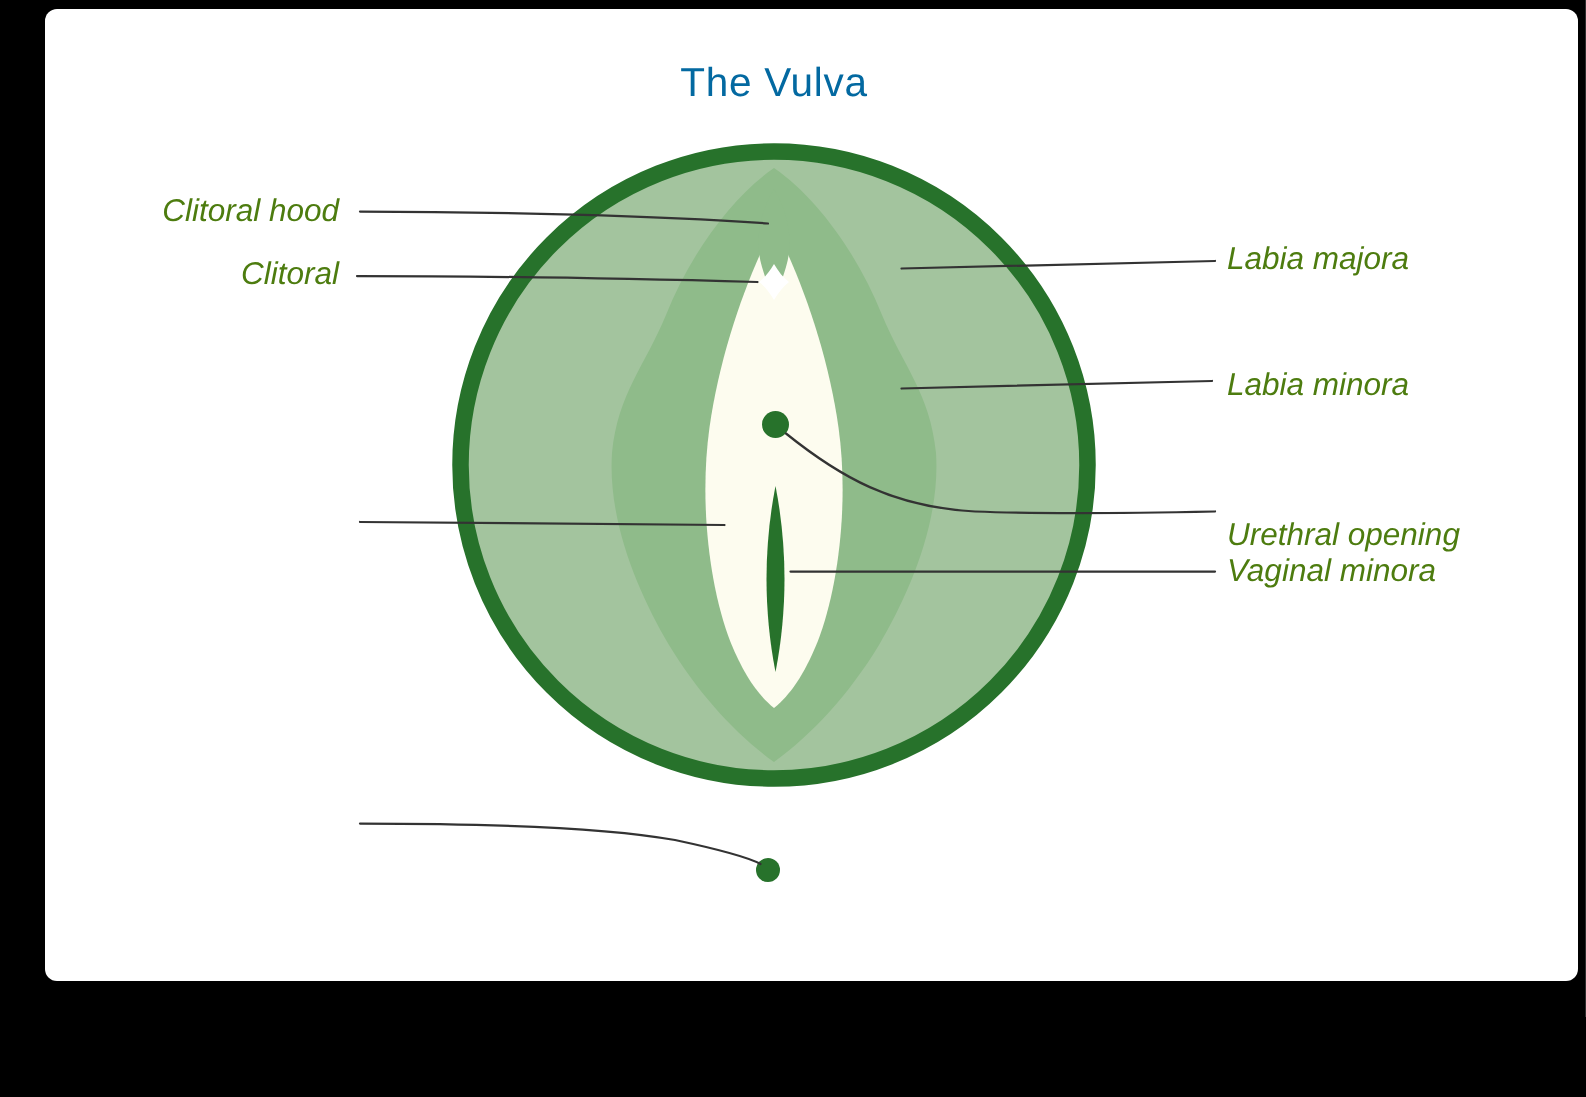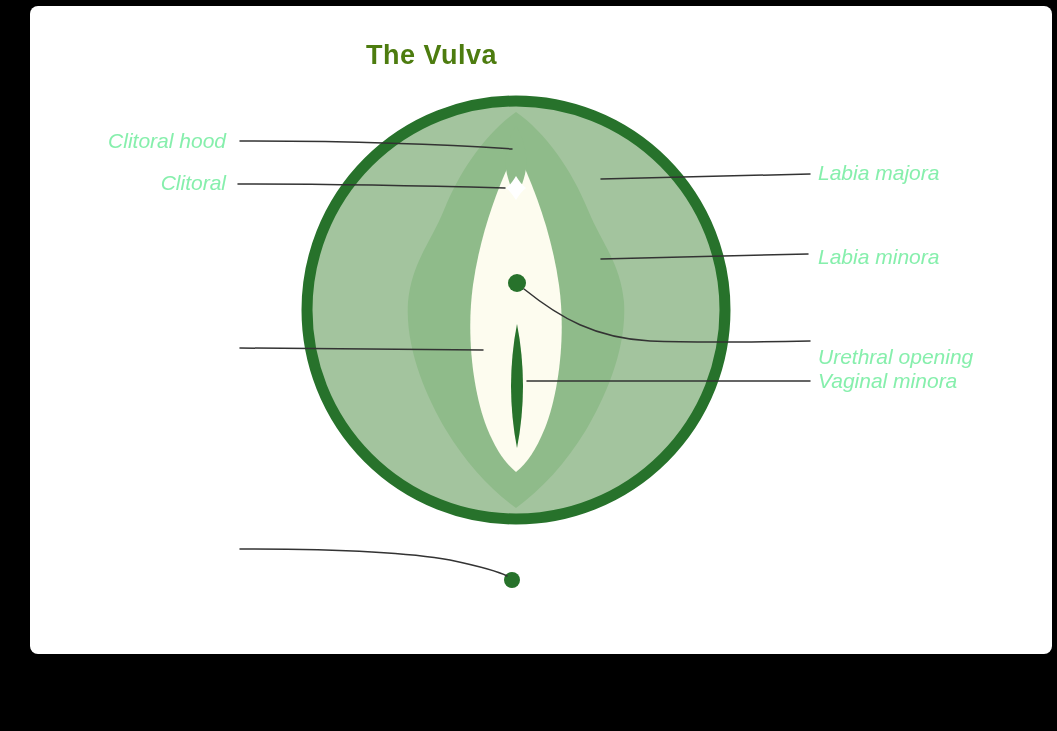--- a/index.html
+++ b/index.html
@@ -24,30 +24,31 @@
     width: 1022px;
     height: 648px;
     background: #ffffff;
     border-radius: 8px;
   }
   .diagram-title {
     position: absolute;
     left: 366px;
     top: 40px;
     width: 300px;
+    text-align: center;
     font-size: 27px;
-    font-weight: bold;
+    font-weight: normal;
     letter-spacing: 0.5px;
-    color: #4d7c0f;
+    color: #0369a1;
   }
   .label {
     position: absolute;
     font-size: 21px;
     font-style: italic;
-    color: #86efac;
+    color: #4d7c0f;
     line-height: 25px;
     white-space: nowrap;
   }
   .label-left {
     left: 0;
     width: 226px;
     text-align: right;
   }
   .label-right {
     left: 818px;

